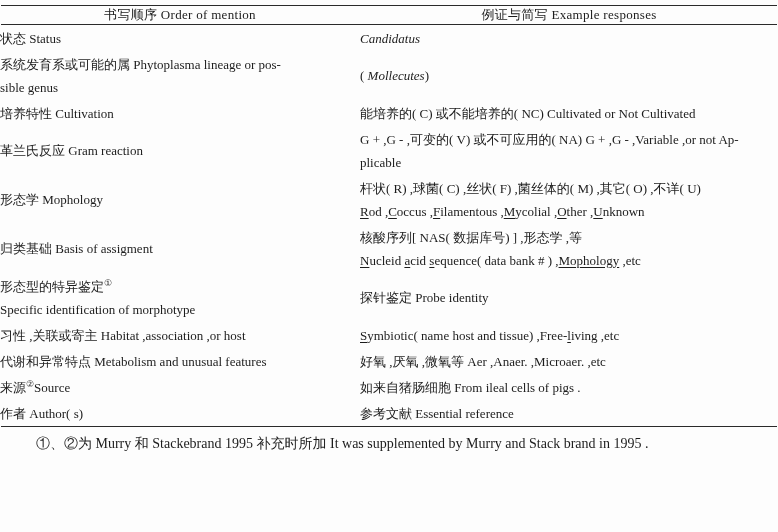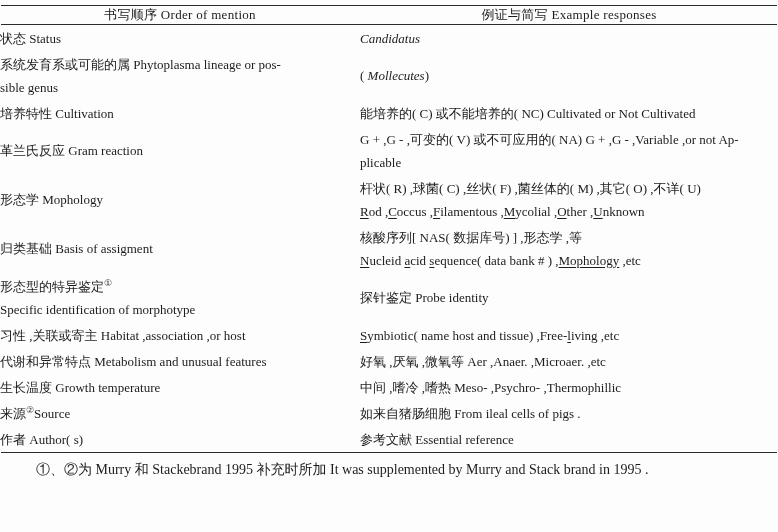--- a/index.html
+++ b/index.html
@@ -154,28 +154,20 @@
       <div class="trow">
         <div class="tcell left">
           <div class="line">代谢和异常特点 Metabolism and unusual features</div>
         </div>
         <div class="tcell right">
           <div class="line">好氧 ,厌氧 ,微氧等 Aer ,Anaer. ,Microaer. ,etc</div>
         </div>
       </div>
       <div class="trow">
         <div class="tcell left">
-          <div class="line">生长温度 Growth temperature</div>
-        </div>
-        <div class="tcell right">
-          <div class="line">中间 ,嗜冷 ,嗜热 Meso- ,Psychro- ,Thermophillic</div>
-        </div>
-      </div>
-      <div class="trow">
-        <div class="tcell left">
           <div class="line">来源<sup>②</sup>Source</div>
         </div>
         <div class="tcell right">
           <div class="line">如来自猪肠细胞 From ileal cells of pigs .</div>
         </div>
       </div>
       <div class="trow">
         <div class="tcell left">
           <div class="line">作者 Author( s)</div>
         </div>

